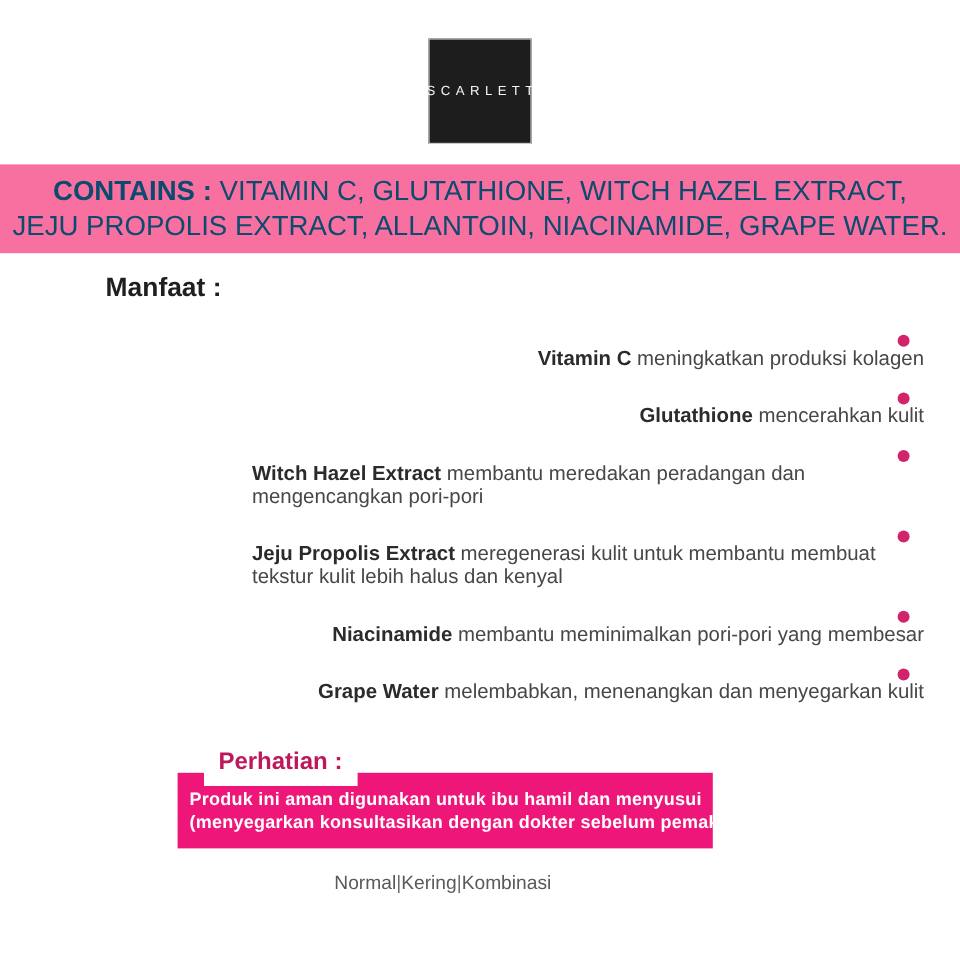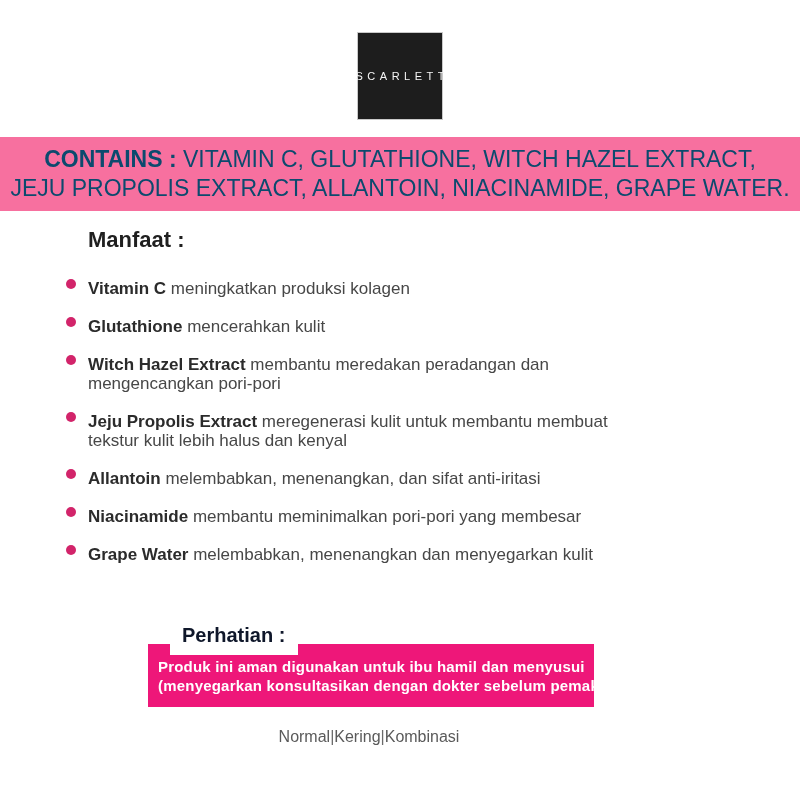--- a/index.html
+++ b/index.html
@@ -68,22 +68,23 @@
     font-weight: 700;
     color: #1f1f1f;
     margin-left: 22px;
   }
   .benefits-list {
     list-style: none;
     margin-top: 26px;
   }
   .benefit-item {
     display: flex;
-    align-items: flex-start;
+    align-items: flex-end;
     margin-bottom: 19px;
+    flex-direction: column;
   }
   .bullet-dot {
     width: 10px;
     height: 10px;
     border-radius: 50%;
     background: #d2246a;
     margin-right: 12px;
     flex: none;
   }
   .benefit-text {
@@ -103,21 +104,21 @@
     min-height: 58px;
     background: #ee1779;
     padding: 13px 10px 12px 10px;
   }
   .caution-label {
     position: absolute;
     top: -20px;
     left: 22px;
     background: #ffffff;
     padding: 0 13px 8px 12px;
-    color: #0f172a;
+    color: #be185d;
     font-size: 20px;
     font-weight: 700;
     white-space: nowrap;
   }
   .caution-line {
     color: #ffffff;
     font-size: 15px;
     font-weight: 700;
     line-height: 19px;
     letter-spacing: 0.2px;
@@ -166,24 +167,20 @@
       <li class="benefit-item">
         <span class="bullet-dot"></span>
         <span class="benefit-text"><b>Witch Hazel Extract</b><span> membantu meredakan peradangan dan mengencangkan pori-pori</span></span>
       </li>
       <li class="benefit-item">
         <span class="bullet-dot"></span>
         <span class="benefit-text"><b>Jeju Propolis Extract</b><span> meregenerasi kulit untuk membantu membuat tekstur kulit lebih halus dan kenyal</span></span>
       </li>
       <li class="benefit-item">
         <span class="bullet-dot"></span>
-        <span class="benefit-text"><b>Allantoin</b><span> melembabkan, menenangkan, dan sifat anti-iritasi</span></span>
-      </li>
-      <li class="benefit-item">
-        <span class="bullet-dot"></span>
         <span class="benefit-text"><b>Niacinamide</b><span> membantu meminimalkan pori-pori yang membesar</span></span>
       </li>
       <li class="benefit-item">
         <span class="bullet-dot"></span>
         <span class="benefit-text"><b>Grape Water</b><span> melembabkan, menenangkan dan menyegarkan kulit</span></span>
       </li>
     </ul>
   </div>
 
   <div class="caution">

